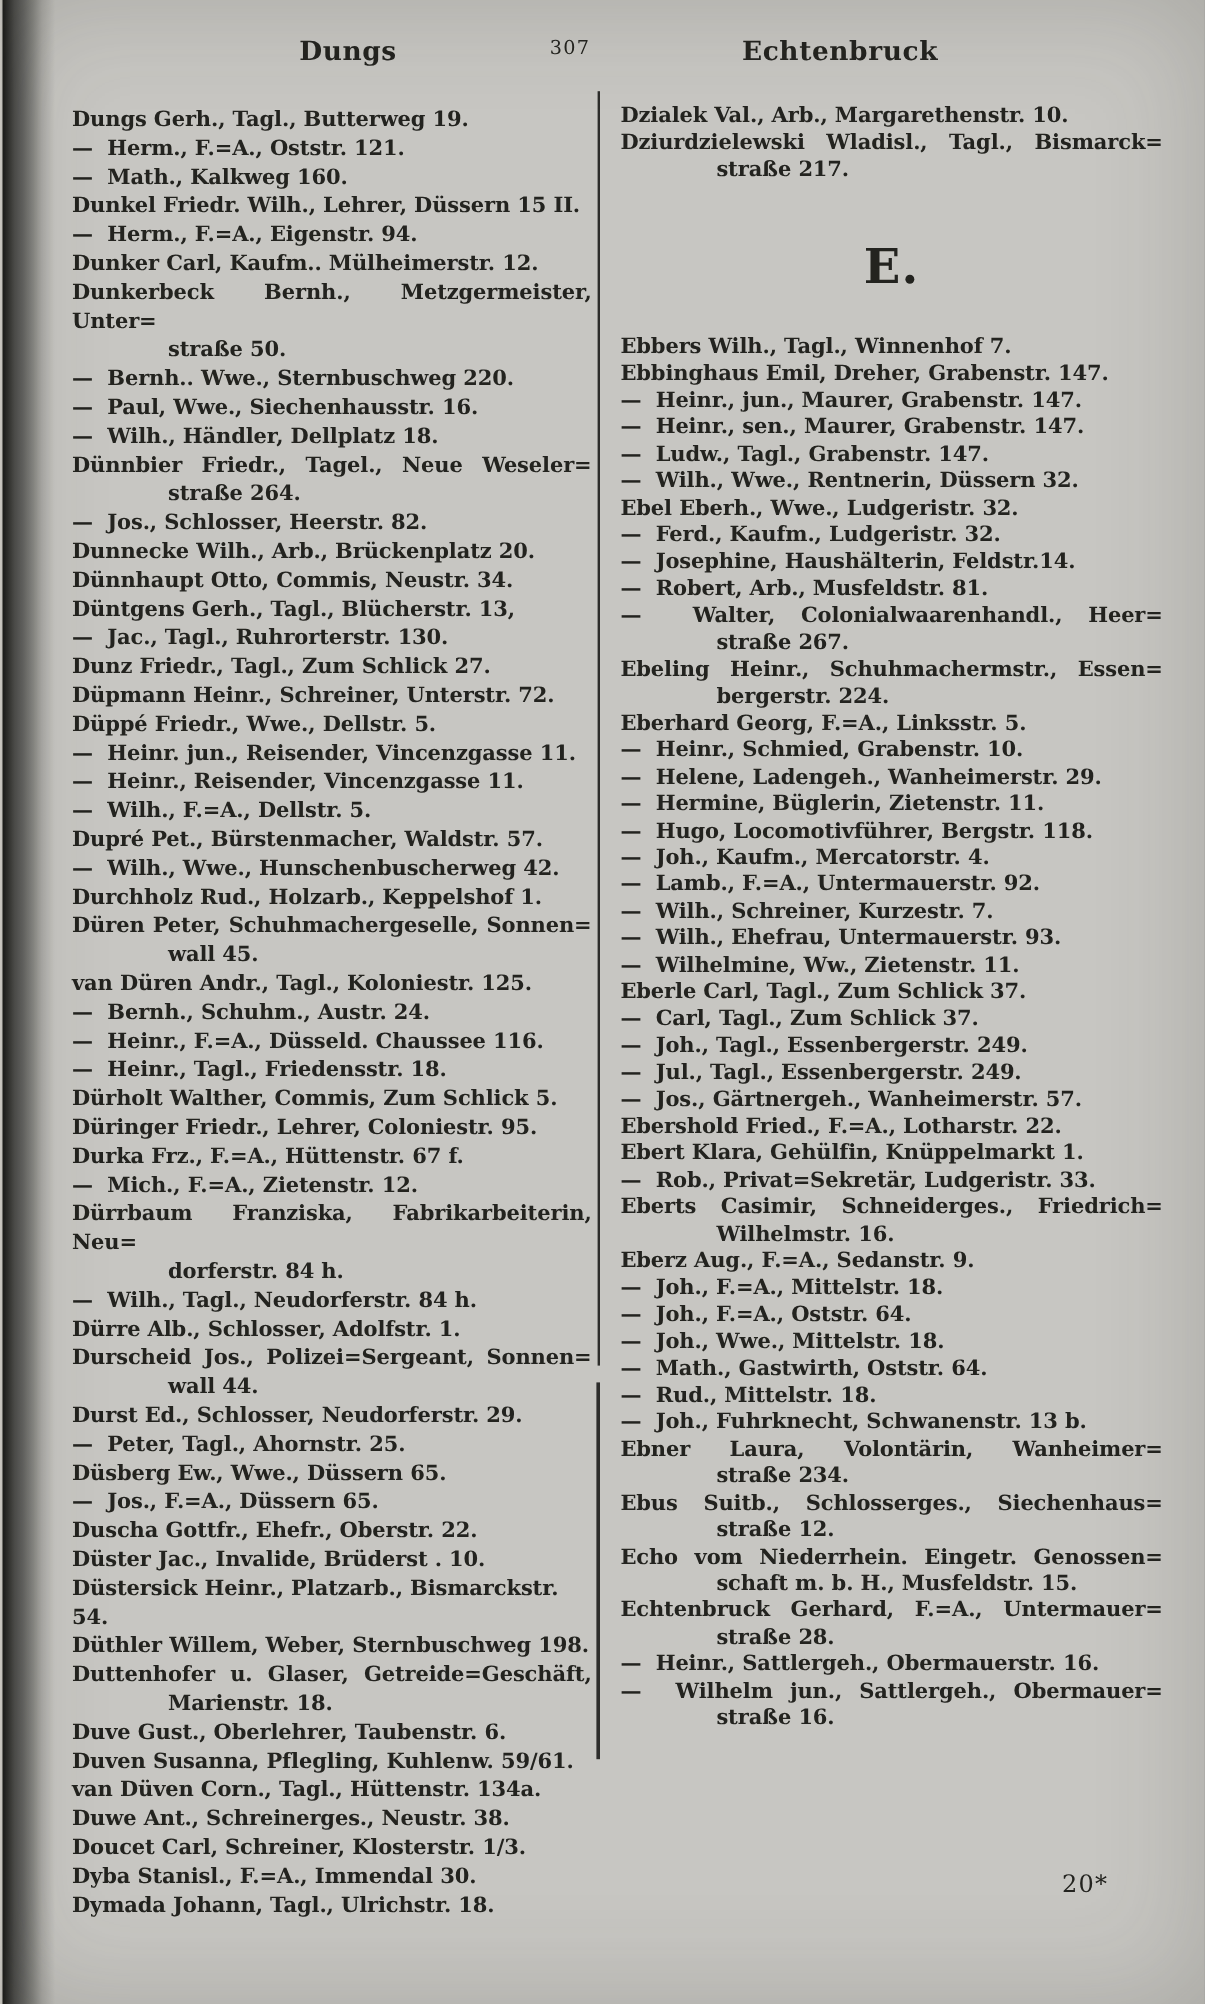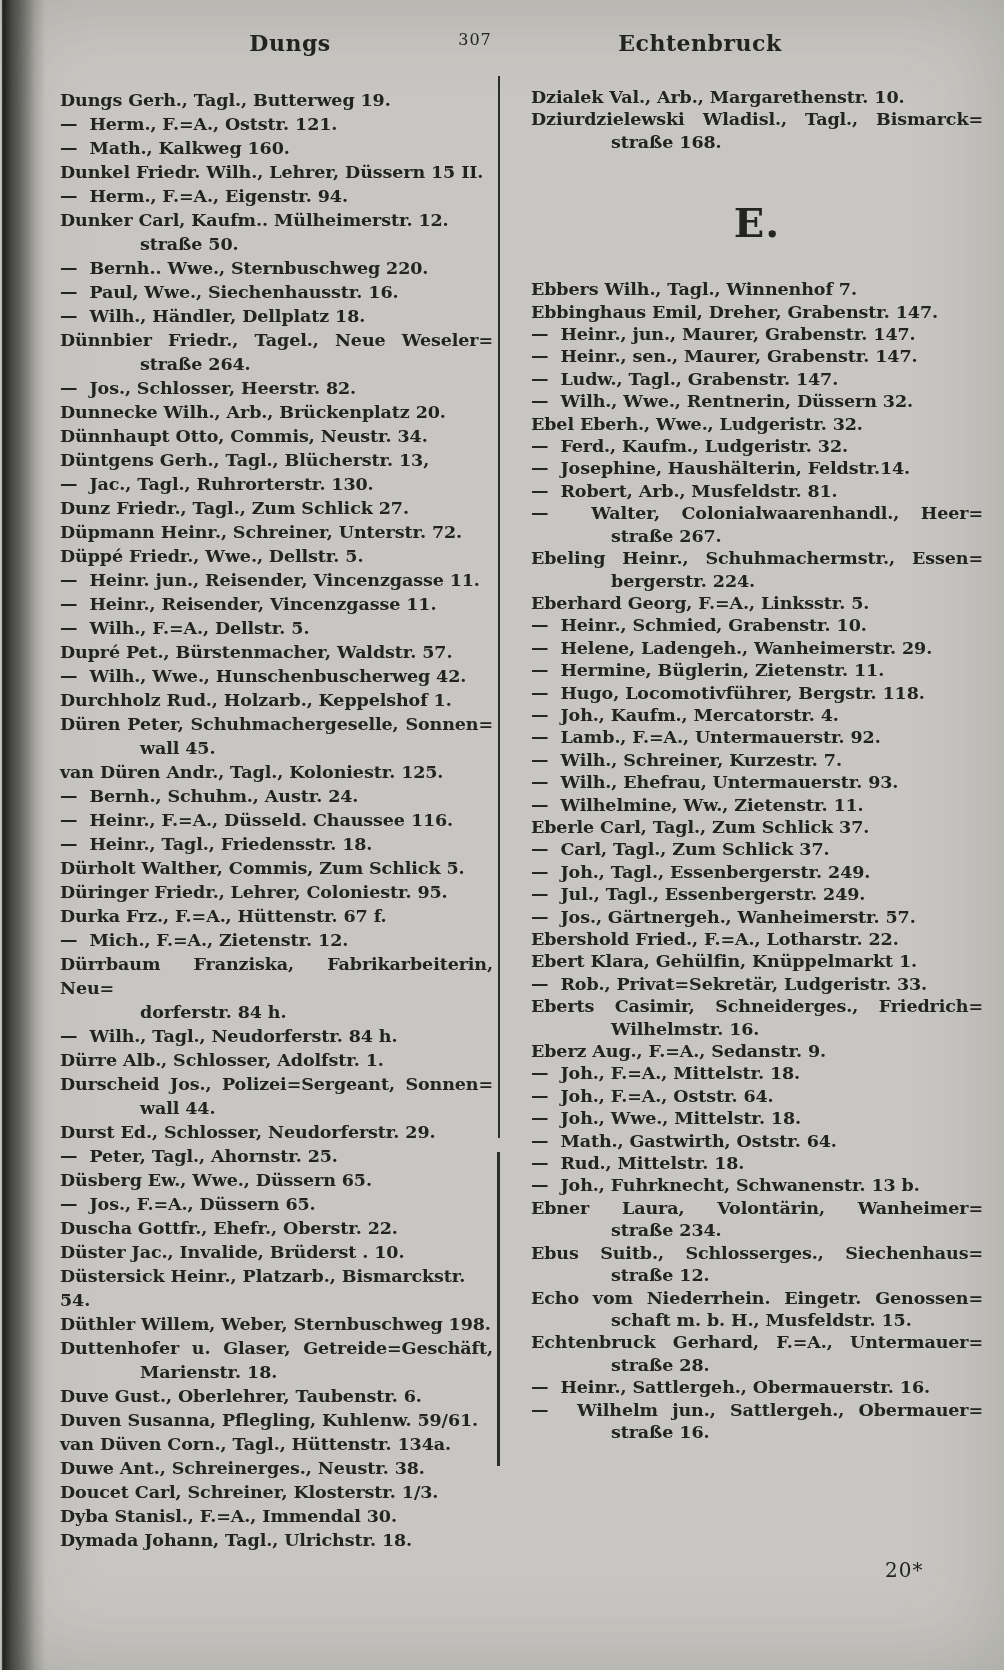--- a/index.html
+++ b/index.html
@@ -28,21 +28,21 @@
   }
   .hleft  { left:175px; width:230px; text-align:center; }
   .hpage  { left:395px; width:160px; text-align:center; }
   .hright { left:585px; width:230px; text-align:center; }
 
   .divider-a { position:absolute; left:498px; top:76px;  width:2px; height:1062px; background:#2d2d2b; }
   .divider-b { position:absolute; left:497px; top:1152px; width:3px; height:314px;  background:#2d2d2b; }
 
   .col { position:absolute; }
   .col-left  { left:60px;  top:88px; width:433px; }
-  .col-right { left:531px; top:86px; width:452px; }
+  .col-right { left:517px; top:86px; width:452px; }
 
   .entry { font-weight:bold; font-size:17.5px; letter-spacing:-0.1px; }
   .line  { white-space:pre-wrap; }
   .col-left  .line { line-height:24px; }
   .col-right .line { line-height:22.4px; }
   .line.cont { padding-left:80px; }
   .line.fill { text-align:justify; text-align-last:justify; }
 
   .section-heading {
     text-align:center; font-weight:bold; font-size:40px;
@@ -81,20 +81,21 @@
       <div class="entry">
         <div class="line">Dunkel Friedr. Wilh., Lehrer, Düssern 15 II.</div>
       </div>
       <div class="entry">
         <div class="line">—  Herm., F.=A., Eigenstr. 94.</div>
       </div>
       <div class="entry">
         <div class="line">Dunker Carl, Kaufm.. Mülheimerstr. 12.</div>
       </div>
       <div class="entry">
+        <div class="line fill">Dunkerbeck Bernh., Metzgermeister, Unter=</div>
         <div class="line cont">straße 50.</div>
       </div>
       <div class="entry">
         <div class="line">—  Bernh.. Wwe., Sternbuschweg 220.</div>
       </div>
       <div class="entry">
         <div class="line">—  Paul, Wwe., Siechenhausstr. 16.</div>
       </div>
       <div class="entry">
         <div class="line">—  Wilh., Händler, Dellplatz 18.</div>
@@ -238,21 +239,21 @@
       </div>
     </div>
 
   <div class="col col-right">
     <div id="rc-top">
         <div class="entry">
           <div class="line">Dzialek Val., Arb., Margarethenstr. 10.</div>
         </div>
         <div class="entry">
           <div class="line fill">Dziurdzielewski Wladisl., Tagl., Bismarck=</div>
-          <div class="line cont">straße 168.</div>
+          <div class="line cont">straße 217.</div>
         </div>
       </div>
     <div class="section-heading">E.</div>
     <div id="rc-main">
         <div class="entry">
           <div class="line">Ebbers Wilh., Tagl., Winnenhof 7.</div>
         </div>
         <div class="entry">
           <div class="line">Ebbinghaus Emil, Dreher, Grabenstr. 147.</div>
         </div>

